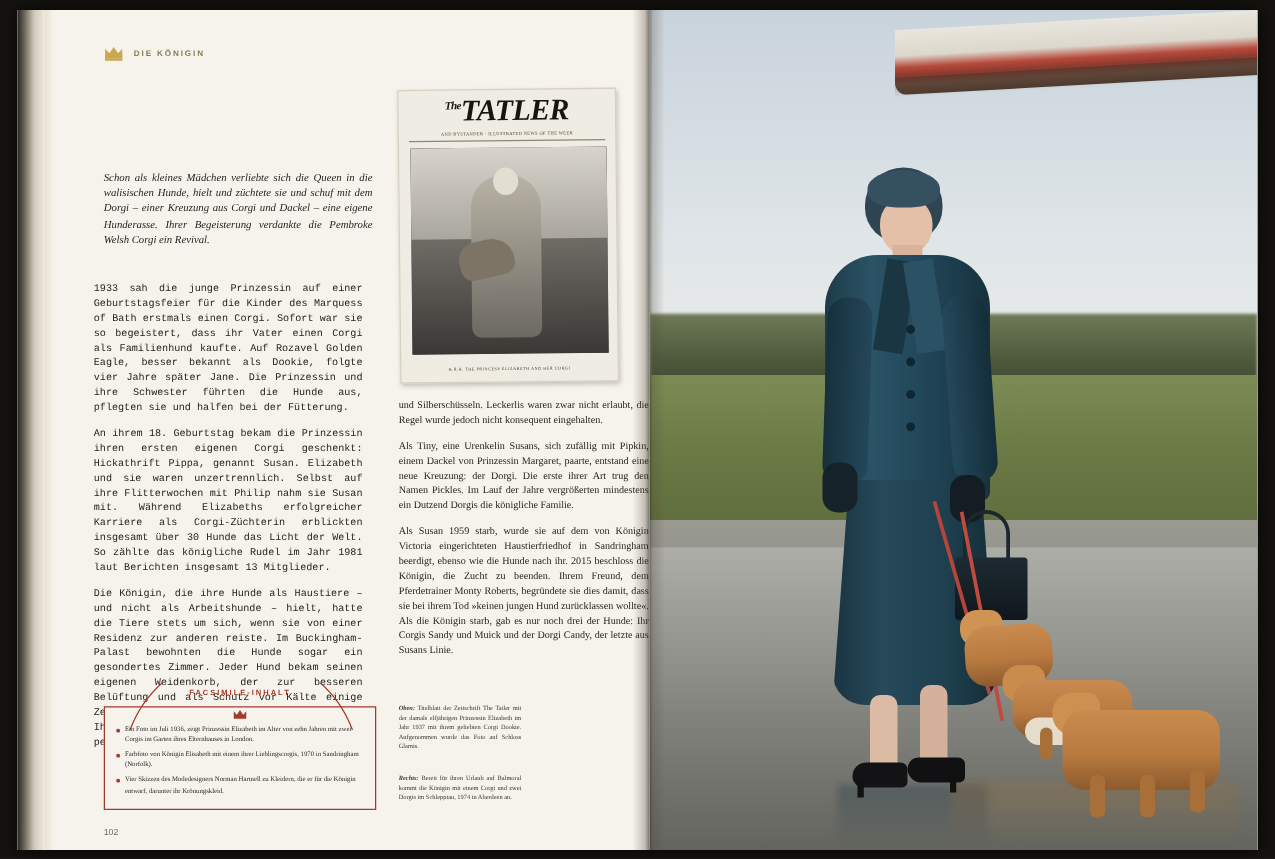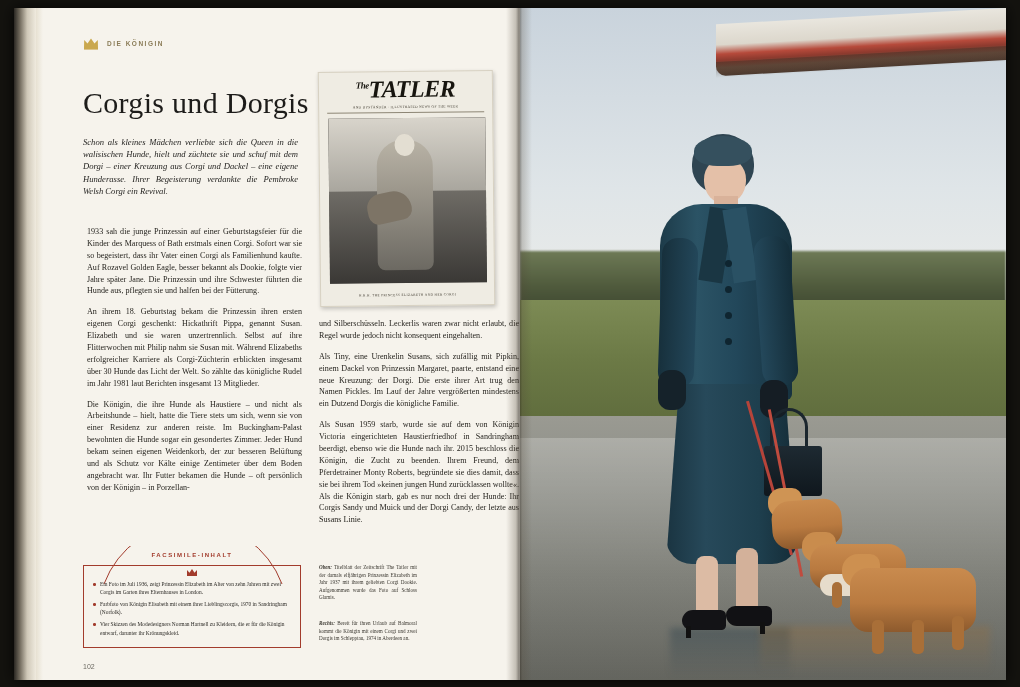--- a/index.html
+++ b/index.html
@@ -84,21 +84,21 @@
     text-align: justify;
   }
   .col {
     position: absolute;
     font-size: 8.1px; line-height: 1.47;
     color: #26241f;
     text-align: justify;
     hyphens: auto;
   }
   .col p { margin: 0 0 9px 0; }
-  .col-a { left: 44px; top: 218px; width: 215px; }
+  .col-a { left: 32px; top: 218px; width: 215px; font-family: Liberation Mono, monospace; }
   .col-b { left: 276px; top: 310px; width: 200px; }
 
   
   .tatler {
     position: absolute; left: 276px; top: 63px;
     width: 175px; height: 235px;
     background: #efece3;
     border: 1px solid #d7d1c2;
     box-shadow: 1px 2px 4px rgba(0,0,0,.22);
     transform: rotate(-.6deg);
@@ -392,21 +392,20 @@
     <div class="page-left">
 
       <span class="crown">
         <svg width="16" height="13" viewBox="0 0 16 13">
           <path d="M1 11 L1.2 3 L4.5 6.5 L8 1.5 L11.5 6.5 L14.8 3 L15 11 Z" fill="#caa84e"></path>
           <rect x="1" y="11" width="14" height="1.6" fill="#caa84e"></rect>
         </svg>
       </span>
       <div class="kicker">DIE KÖNIGIN</div>
 
-      <h1 class="title">Corgis und Dorgis</h1>
 
       <div class="standfirst">Schon als kleines Mädchen verliebte sich die Queen in die walisischen Hunde, hielt und züchtete sie und schuf mit dem Dorgi – einer Kreuzung aus Corgi und Dackel – eine eigene Hunderasse. Ihrer Begeisterung verdankte die Pembroke Welsh Corgi ein Revival.</div>
 
       <div class="col col-a">
         <p>1933 sah die junge Prinzessin auf einer Geburtstagsfeier für die Kinder des Marquess of Bath erstmals einen Corgi. Sofort war sie so begeistert, dass ihr Vater einen Corgi als Familienhund kaufte. Auf Rozavel Golden Eagle, besser bekannt als Dookie, folgte vier Jahre später Jane. Die Prinzessin und ihre Schwester führten die Hunde aus, pflegten sie und halfen bei der Fütterung.</p>
         <p>An ihrem 18. Geburtstag bekam die Prinzessin ihren ersten eigenen Corgi geschenkt: Hickathrift Pippa, genannt Susan. Elizabeth und sie waren unzertrennlich. Selbst auf ihre Flitterwochen mit Philip nahm sie Susan mit. Während Elizabeths erfolgreicher Karriere als Corgi-Züchterin erblickten insgesamt über 30 Hunde das Licht der Welt. So zählte das königliche Rudel im Jahr 1981 laut Berichten insgesamt 13 Mitglieder.</p>
         <p>Die Königin, die ihre Hunde als Haustiere – und nicht als Arbeitshunde – hielt, hatte die Tiere stets um sich, wenn sie von einer Residenz zur anderen reiste. Im Buckingham-Palast bewohnten die Hunde sogar ein gesondertes Zimmer. Jeder Hund bekam seinen eigenen Weidenkorb, der zur besseren Belüftung und als Schutz vor Kälte einige Zentimeter über dem Boden angebracht war. Ihr Futter bekamen die Hunde – oft persönlich von der Königin – in Porzellan-</p>
       </div>
 
       <div class="col col-b">

